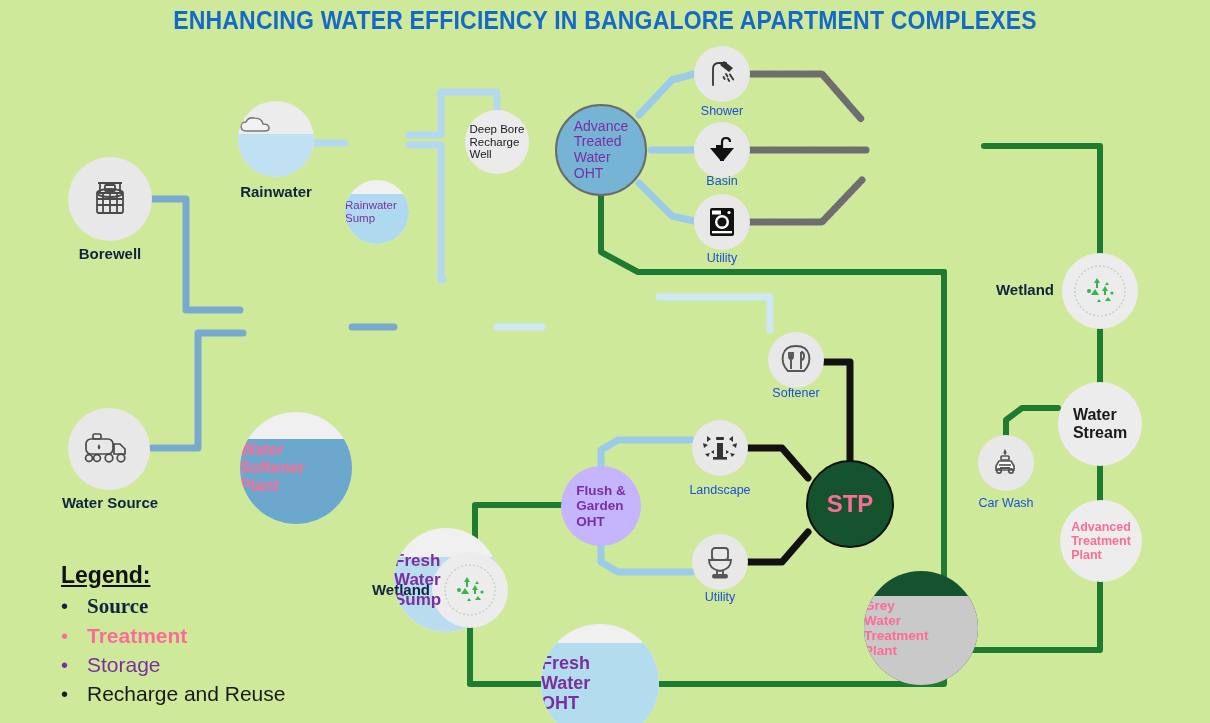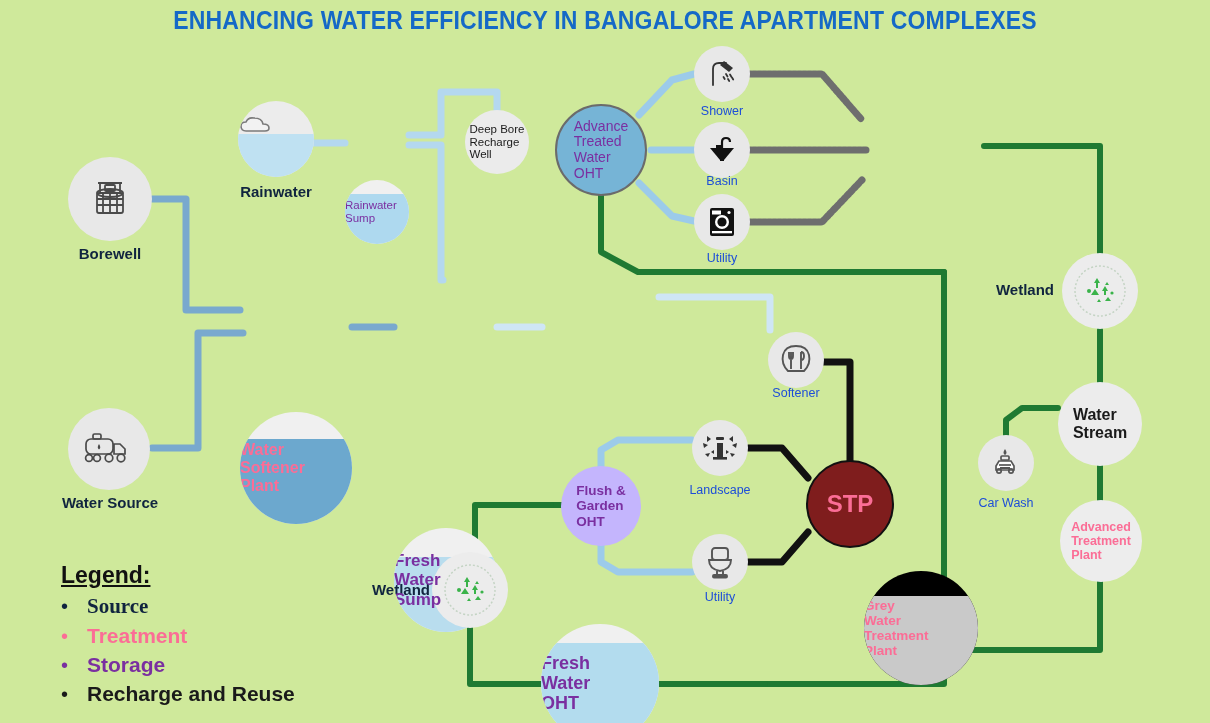--- a/index.html
+++ b/index.html
@@ -194,31 +194,31 @@
 
   <div class="node" style="left:555px;top:104px;width:92px;height:92px;background:#76b4d6;border:2px solid #6b6b6b;">
     <div class="lbl-purple" style="font-size:14px;">
       <div>Advance</div>
       <div>Treated</div>
       <div>Water</div>
       <div>OHT</div>
     </div>
   </div>
 
-  <div class="node fill" style="left:864px;top:97px;width:114px;height:114px;background:#000000;">
+  <div class="node fill" style="left:864px;top:97px;width:114px;height:114px;background:#14532d;">
     <div class="water" style="height:78%;background:#c9c9c9;"></div>
     <div class="lbl lbl-pink txt-node" style="font-size:13.5px;">
       <div>Grey</div>
       <div>Water</div>
       <div>Treatment</div>
       <div>Plant</div>
     </div>
   </div>
 
-  <div class="node" style="left:806px;top:460px;width:88px;height:88px;background:#7f1d1d;border:2.5px solid #111;">
+  <div class="node" style="left:806px;top:460px;width:88px;height:88px;background:#14532d;border:2.5px solid #111;">
     <div class="lbl-pink txt-node" style="font-size:24px;">STP</div>
   </div>
 
   <div class="node" style="left:561px;top:466px;width:80px;height:80px;background:#c4b5fd;">
     <div class="lbl-purple txt-node" style="font-size:13.5px;">
       <div>Flush &amp;</div>
       <div>Garden</div>
       <div>OHT</div>
     </div>
   </div>
@@ -373,24 +373,24 @@
     </div>
 
     <div style="display:flex;align-items:baseline;margin-top:5px;">
       <span style="width:26px;font-size:20px;color:#fb6d96;">•</span>
       <span style="font-size:21px;font-weight:bold;color:#fb6d96;
                    font-family:'Liberation Sans Narrow','Liberation Sans',sans-serif;">Treatment</span>
     </div>
 
     <div style="display:flex;align-items:baseline;margin-top:5px;">
       <span style="width:26px;font-size:20px;color:#7a2fa0;">•</span>
-      <span style="font-size:21px;font-weight:bold;color:#7a2fa0;
+      <span style="font-size:21px;font-weight:normal;color:#7a2fa0;
                    font-family:'Liberation Sans Narrow','Liberation Sans',sans-serif;">Storage</span>
     </div>
 
     <div style="display:flex;align-items:baseline;margin-top:5px;">
       <span style="width:26px;font-size:20px;color:#1a1a1a;">•</span>
-      <span style="font-size:21px;font-weight:bold;color:#1a1a1a;
+      <span style="font-size:21px;font-weight:normal;color:#1a1a1a;
                    font-family:'Liberation Sans Narrow','Liberation Sans',sans-serif;">Recharge and Reuse</span>
     </div>
   </div>
 
 </div>
 
 </body></html>

